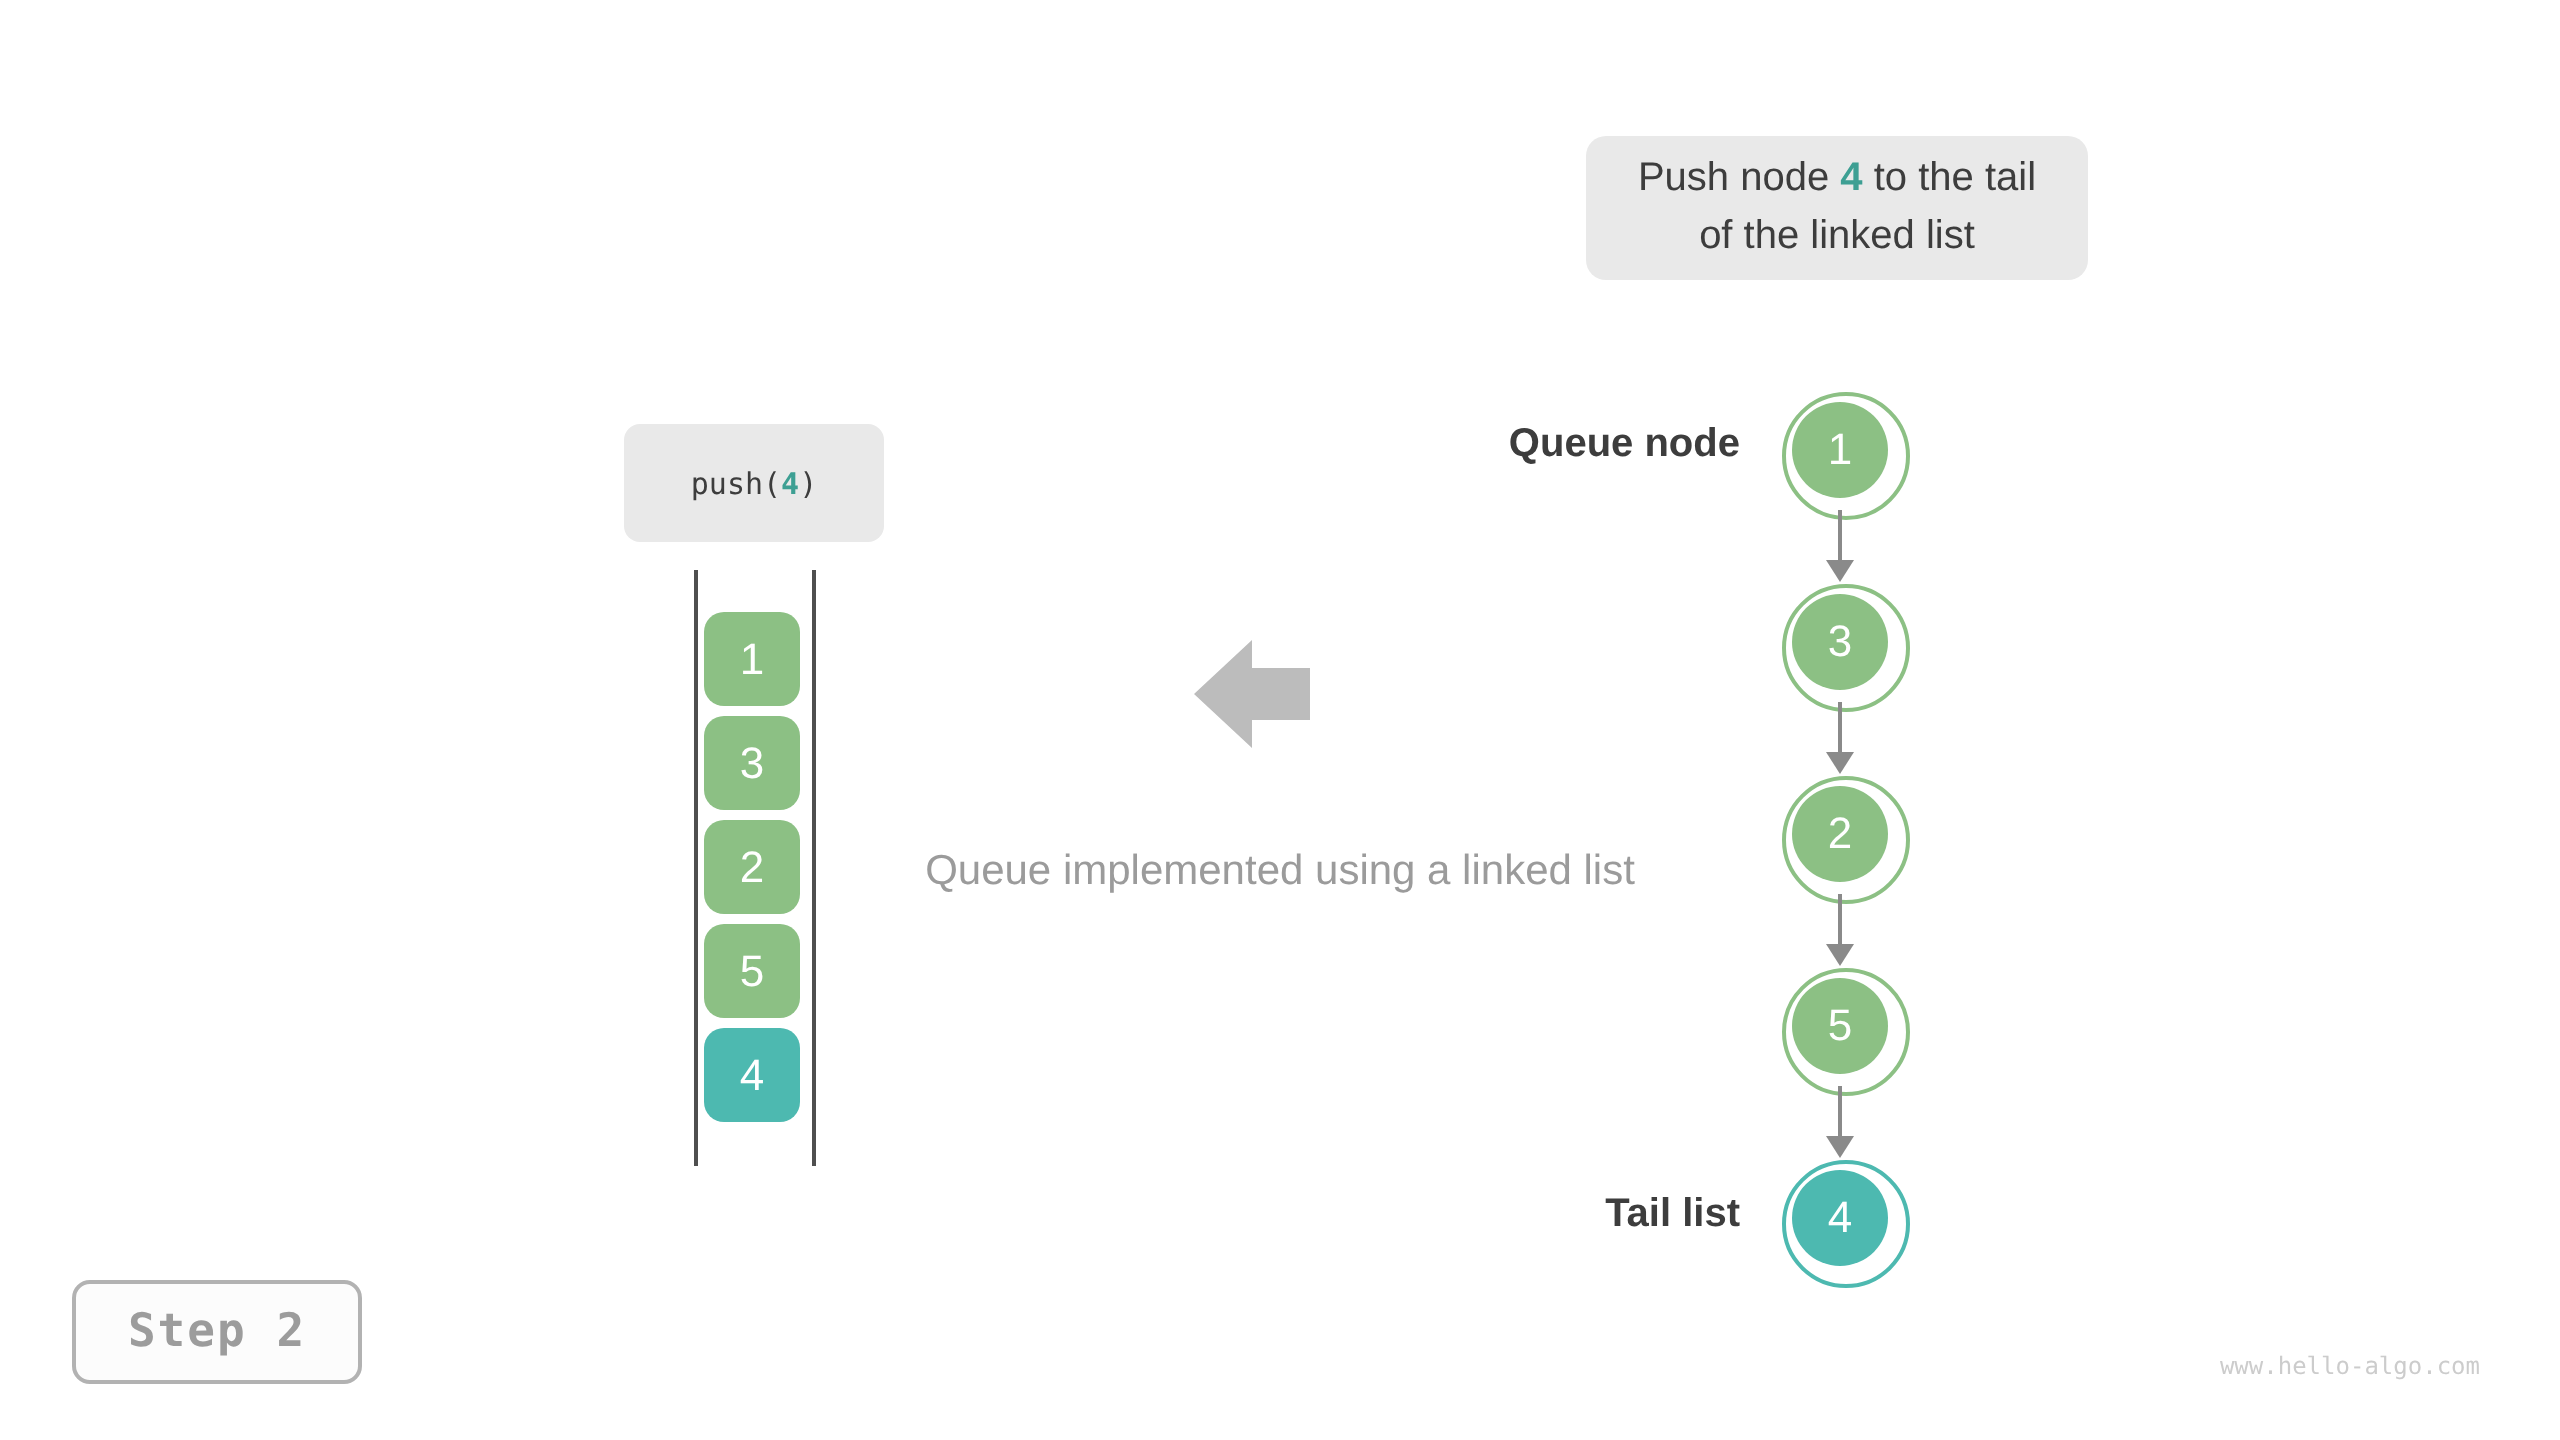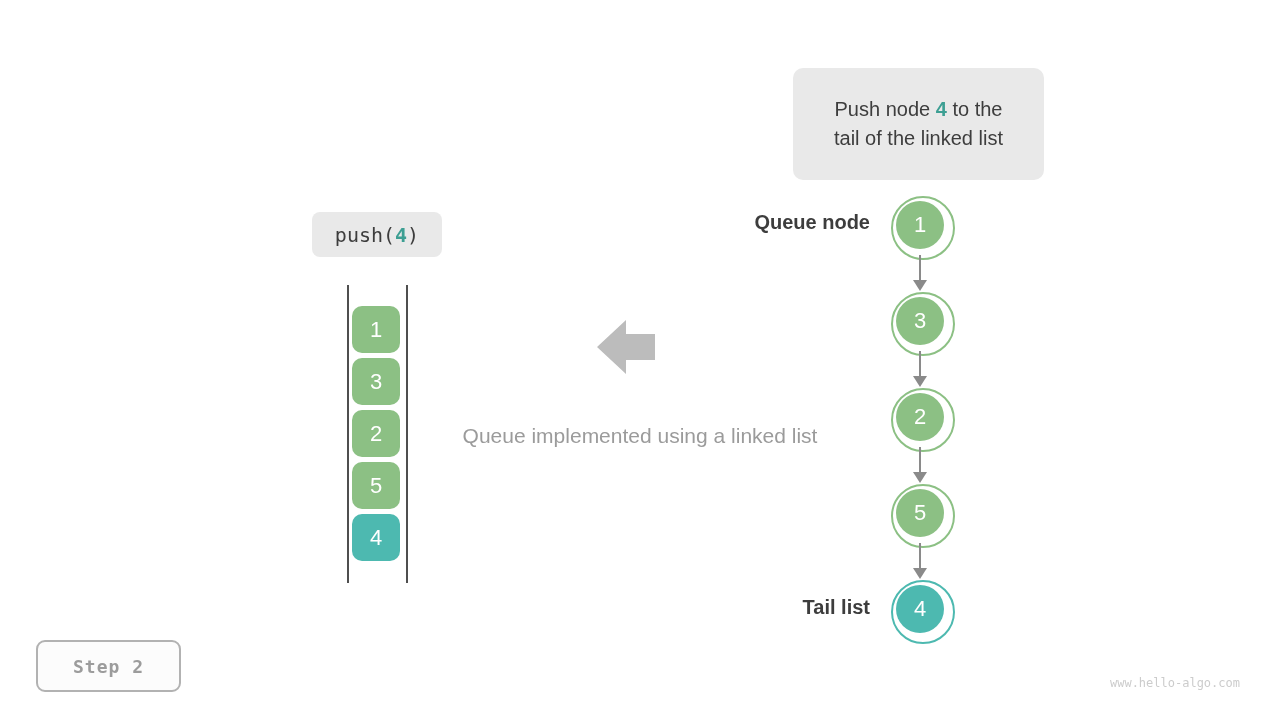--- a/index.html
+++ b/index.html
@@ -2,32 +2,32 @@
 <html><head>
 <meta charset="utf-8">
 <style>
   html,body{margin:0;padding:0;}
   body{
     width:1280px;height:720px;position:relative;overflow:hidden;
     background:#ffffff;font-family:"Liberation Sans",sans-serif;
   }
   
   .tooltip{
-    position:absolute;left:793px;top:68px;width:251px;height:112px;
+    position:absolute;left:793px;top:68px;width:251px;height:72px;
     background:#e9e9e9;border-radius:10px;box-sizing:border-box;
     display:flex;align-items:center;justify-content:center;text-align:center;
-    font-size:20px;line-height:29px;color:#3d3d3d;padding:0 32px;
+    font-size:20px;line-height:29px;color:#3d3d3d;padding:0 16px;
   }
   .accent{color:#3d9f93;font-weight:bold;}
   
   .op-label{
-    position:absolute;left:312px;top:212px;width:130px;height:45px;
+    position:absolute;left:312px;top:212px;width:130px;height:59px;
     background:#e9e9e9;border-radius:8px;
     display:flex;align-items:center;justify-content:center;
-    font-family:"DejaVu Sans Mono",monospace;font-size:20px;color:#3d3d3d;
+    font-family:"DejaVu Sans Mono",monospace;font-size:15px;color:#3d3d3d;
   }
   
   .stack-wall{position:absolute;width:2px;background:#4f4f4f;top:285px;height:298px;}
   .stack-wall.left{left:347px;}
   .stack-wall.right{left:406px;}
   .stack-items{
     position:absolute;left:352px;top:306px;display:flex;flex-direction:column;gap:5px;
   }
   .stack-cell{
     width:48px;height:47px;border-radius:10px;background:#8cc084;
@@ -62,21 +62,21 @@
   }
   .node-label{
     position:absolute;width:170px;left:700px;text-align:right;
     font-size:20px;font-weight:bold;color:#3d3d3d;
   }
   
   .step-badge{
     position:absolute;left:36px;top:640px;width:145px;height:52px;box-sizing:border-box;
     border:2px solid #b2b2b2;border-radius:9px;background:#fcfcfc;
     display:flex;align-items:center;justify-content:center;
-    font-family:"DejaVu Sans Mono",monospace;font-weight:bold;font-size:18px;
+    font-family:"DejaVu Sans Mono",monospace;font-weight:bold;font-size:23px;
     color:#9c9c9c;letter-spacing:1px;
   }
   
   .watermark{
     position:absolute;right:40px;top:676px;
     font-family:"DejaVu Sans Mono",monospace;font-size:12px;color:#cccccc;
   }
 </style>
 </head>
 <body>

